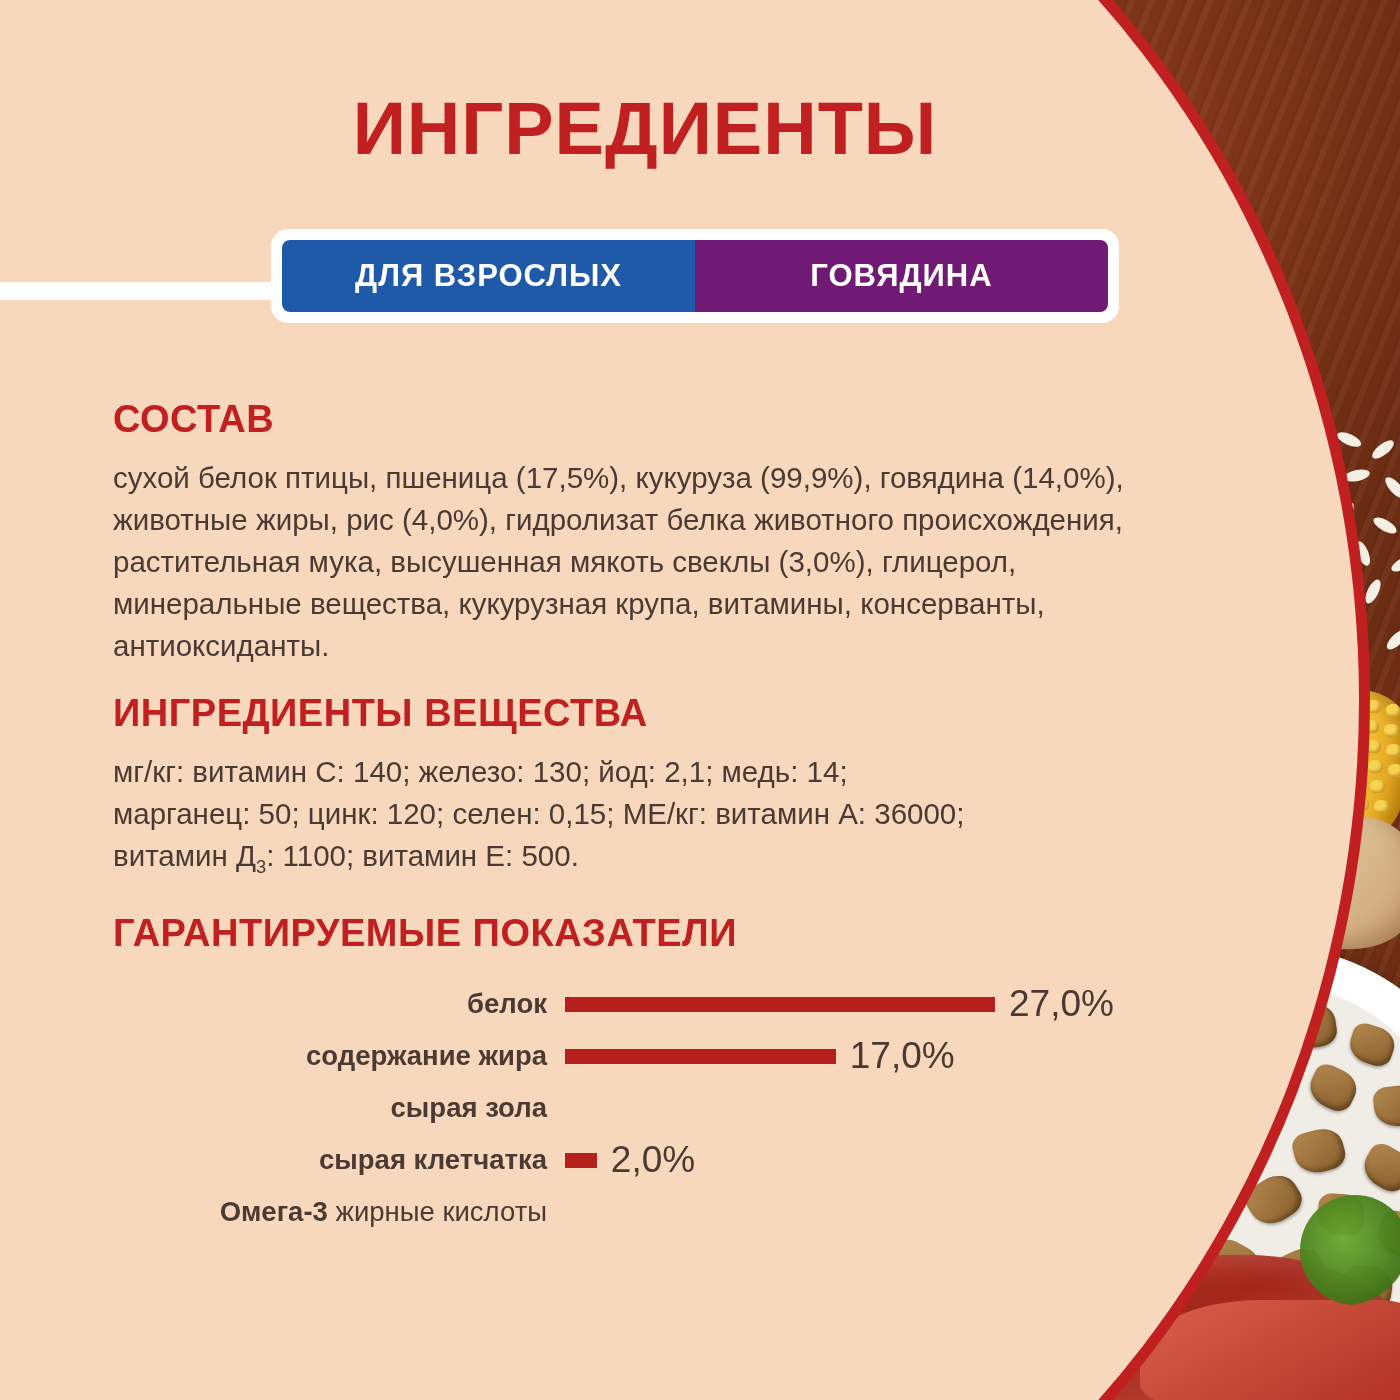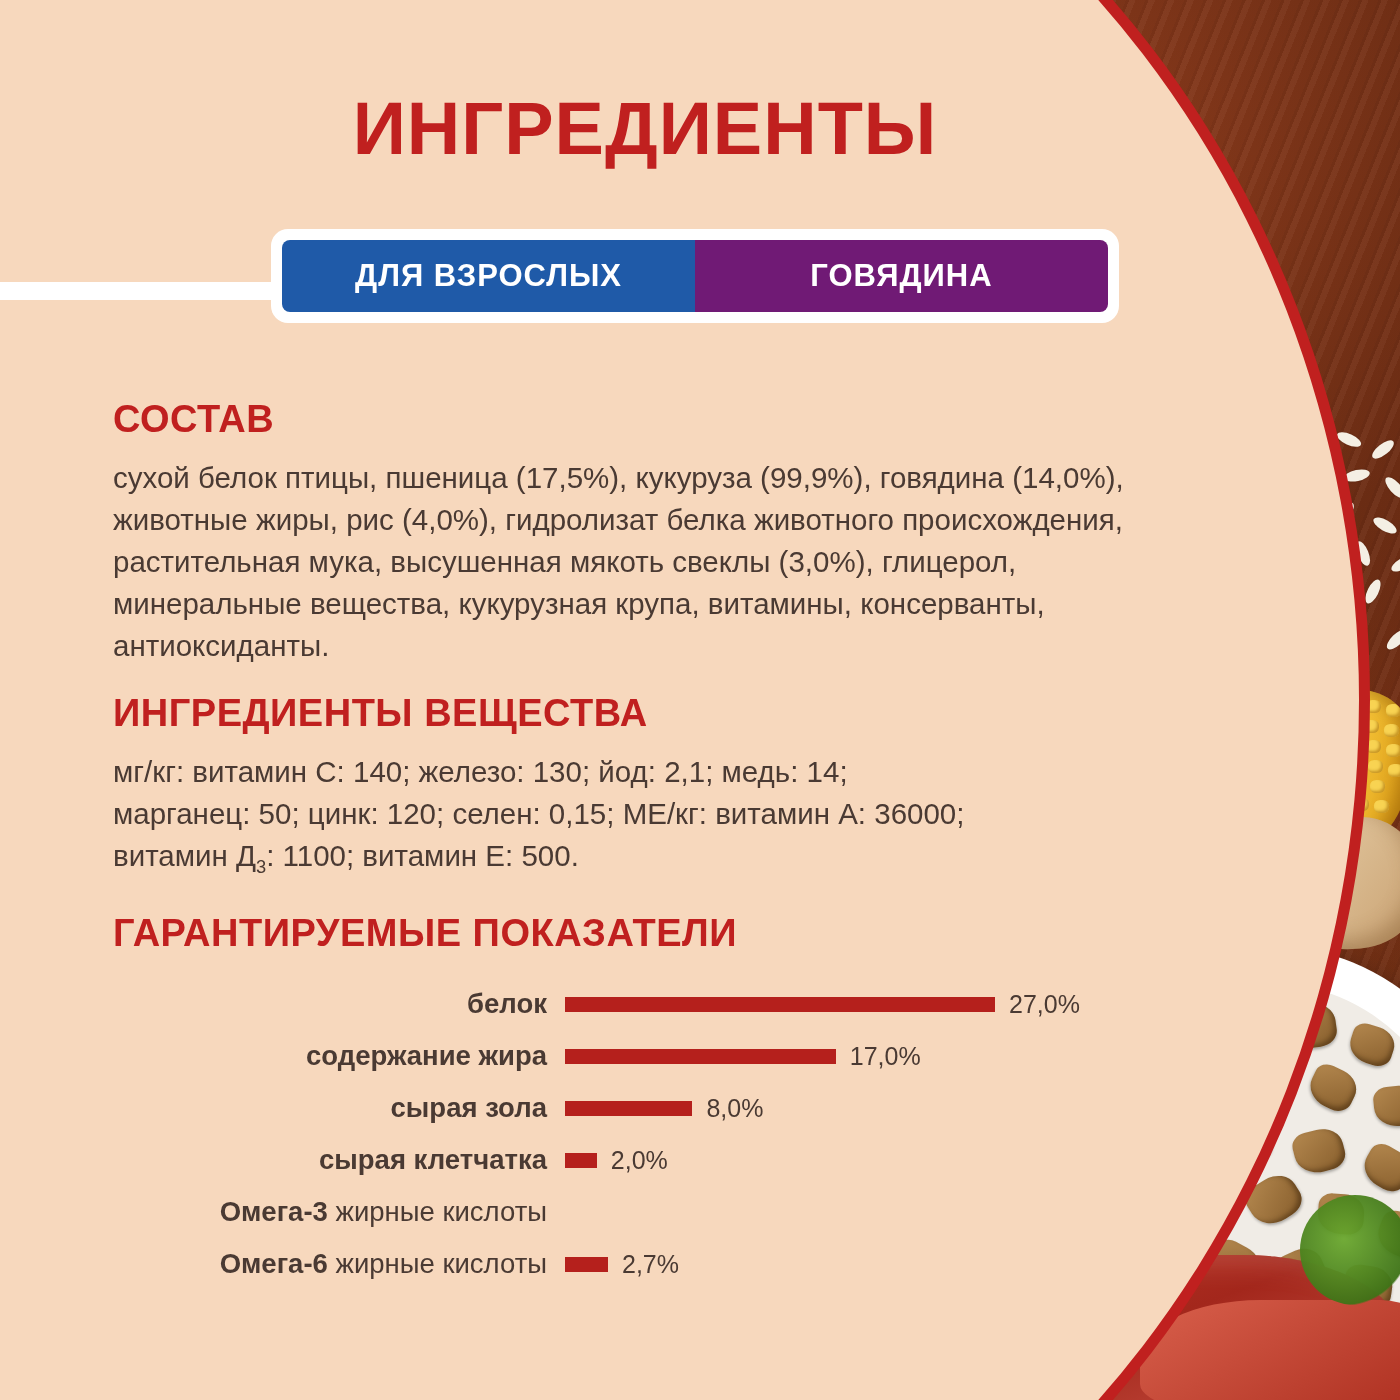--- a/index.html
+++ b/index.html
@@ -295,21 +295,21 @@
     height: 52px;
     display: flex;
     align-items: center;
   }
   .bar-fill {
     height: 15px;
     background: #b5201c;
     min-width: 3px;
   }
   .bar-value {
-    font-size: 25px;
+    font-size: 37px;
     color: #4a3a33;
     margin-left: 14px;
     white-space: nowrap;
   }
 </style>
 </head>
 <body>
 
 <div class="page">
 
@@ -445,38 +445,27 @@
         </div>
         <div class="bar-row">
           <div class="bar-label"><b>содержание жира</b></div>
           <div class="bar-track">
             <div class="bar-fill" style="width: 270.741px; background: rgb(181, 32, 28);"></div>
             <div class="bar-value">17,0%</div>
           </div>
         </div>
         <div class="bar-row">
           <div class="bar-label"><b>сырая зола</b></div>
-          <div class="bar-track">
-            <div class="bar-fill" style="width: 127.407px; background: rgb(181, 32, 28);"></div>
-            <div class="bar-value">8,0%</div>
-          </div>
         </div>
         <div class="bar-row">
           <div class="bar-label"><b>сырая клетчатка</b></div>
           <div class="bar-track">
             <div class="bar-fill" style="width: 31.8519px; background: rgb(181, 32, 28);"></div>
             <div class="bar-value">2,0%</div>
           </div>
         </div>
         <div class="bar-row">
           <div class="bar-label"><b>Омега-3</b> жирные кислоты</div>
         </div>
-        <div class="bar-row">
-          <div class="bar-label"><b>Омега-6</b> жирные кислоты</div>
-          <div class="bar-track">
-            <div class="bar-fill" style="width: 43px; background: rgb(181, 32, 28);"></div>
-            <div class="bar-value">2,7%</div>
-          </div>
-        </div>
       </div>
 
   </div>
 </div>
 
 </body></html>

